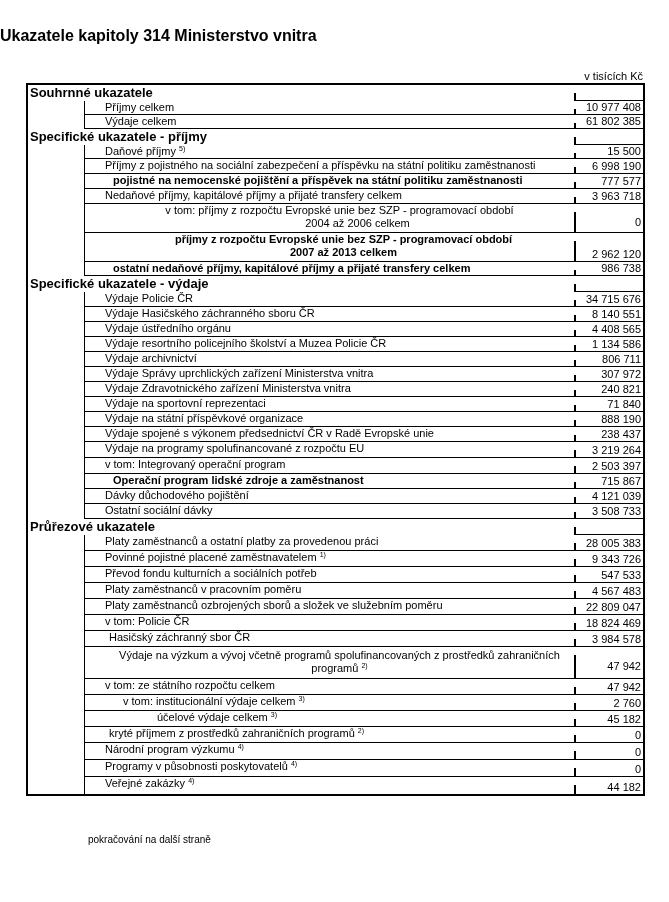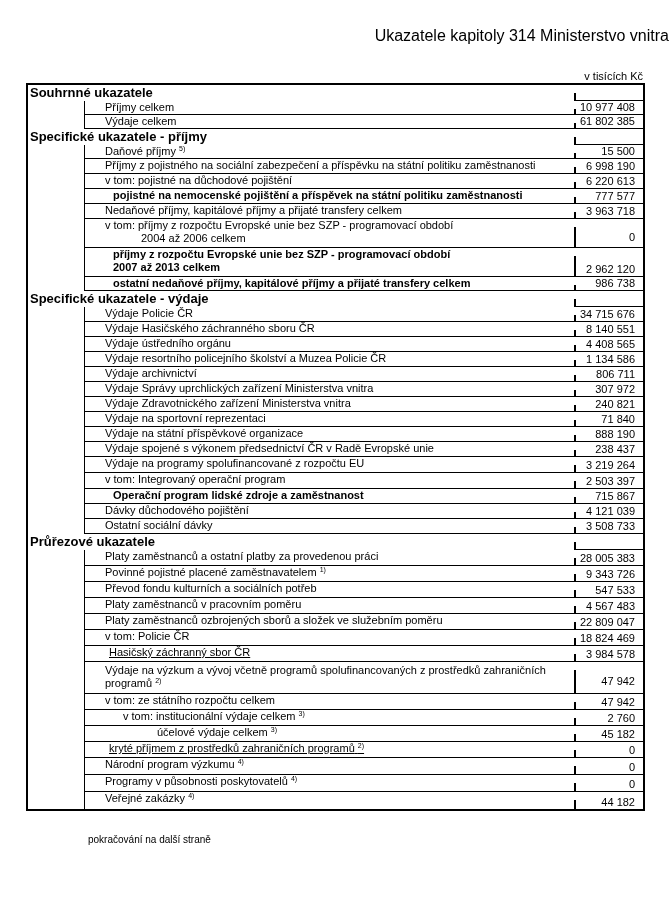--- a/index.html
+++ b/index.html
@@ -1,36 +1,36 @@
 <!DOCTYPE html>
 <html><head>
 <meta charset="utf-8">
 <style>
   html, body { margin: 0; padding: 0; background: #ffffff; }
   body { width: 669px; height: 902px; position: relative; overflow: hidden;
          font-family: "Liberation Sans", sans-serif; color: #000; }
-  .title { position: absolute; left: 0; width: 669px; top: 27px; text-align: right;
-           font-weight: normal; font-size: 16px; }
+  .title { position: absolute; left: 0; width: 669px; top: 27px; text-align: left;
+           font-weight: bold; font-size: 16px; }
   .units { position: absolute; right: 26px; top: 70px; font-size: 11px; }
   .tbl { position: absolute; left: 26px; top: 83px; width: 619px;
          border: 2px solid #000; box-sizing: border-box; }
   .row { position: relative; display: flex; font-size: 11px; line-height: 13px; }
   .row .lbl { flex: 1; box-sizing: border-box; padding-left: 20px; }
-  .row .val { width: 69px; box-sizing: border-box; text-align: right; padding-right: 8px;
+  .row .val { width: 69px; box-sizing: border-box; text-align: right; padding-right: 2px;
               border-left: 2px solid #000; display: flex; align-items: flex-end; justify-content: flex-end; margin-top: 8px; }
   .row.section .lbl { font-weight: bold; font-size: 13px; line-height: 16px; padding-left: 2px; }
   .row.section .val { border-bottom: 1px solid #000; }
   .row.item .lbl { margin-left: 56px; border-left: 1.5px solid #000; border-bottom: 1px solid #000; }
   .row.item .val { border-bottom: 1px solid #000; }
   .row.item.last .lbl, .row.item.last .val { border-bottom: none; }
-  .row.tall .lbl { line-height: 13px; }
+  .row.tall .lbl { line-height: 13px; text-align: center; }
   .ind1 { padding-left: 28px !important; font-weight: bold; }
   .ind2 { padding-left: 38px !important; }
   .ind3 { padding-left: 72px !important; }
-  .ind4 { padding-left: 24px !important; text-decoration: underline; }
+  .ind4 { padding-left: 24px !important; }
   .vtom-cont { padding-left: 36px; display: block; }
   sup { font-size: 7px; vertical-align: 4px; line-height: 0; }
   .foot { position: absolute; left: 88px; top: 834px; font-size: 10px; }
 </style>
 </head>
 <body>
 
 <div class="title">Ukazatele kapitoly 314 Ministerstvo vnitra</div>
 <div class="units">v tisících Kč</div>
 
@@ -55,24 +55,20 @@
   </div>
   <div class="row item" style="height:14px">
     <div class="lbl"><span>Daňové příjmy</span> <sup>5)</sup></div>
     <div class="val">15 500</div>
   </div>
   <div class="row item" style="height:15px">
     <div class="lbl">Příjmy z pojistného na sociální zabezpečení a příspěvku na státní politiku zaměstnanosti</div>
     <div class="val">6 998 190</div>
   </div>
   <div class="row item" style="height:15px">
-    <div class="lbl">v tom: pojistné na důchodové pojištění</div>
-    <div class="val">6 220 613</div>
-  </div>
-  <div class="row item" style="height:15px">
     <div class="lbl ind1">pojistné na nemocenské pojištění a příspěvek na státní politiku zaměstnanosti</div>
     <div class="val">777 577</div>
   </div>
   <div class="row item" style="height:15px">
     <div class="lbl">Nedaňové příjmy, kapitálové příjmy a přijaté transfery celkem</div>
     <div class="val">3 963 718</div>
   </div>
   <div class="row item tall" style="height:29px">
     <div class="lbl">
       <span style="display:block">v tom: příjmy z rozpočtu Evropské unie bez SZP - programovací období</span>

